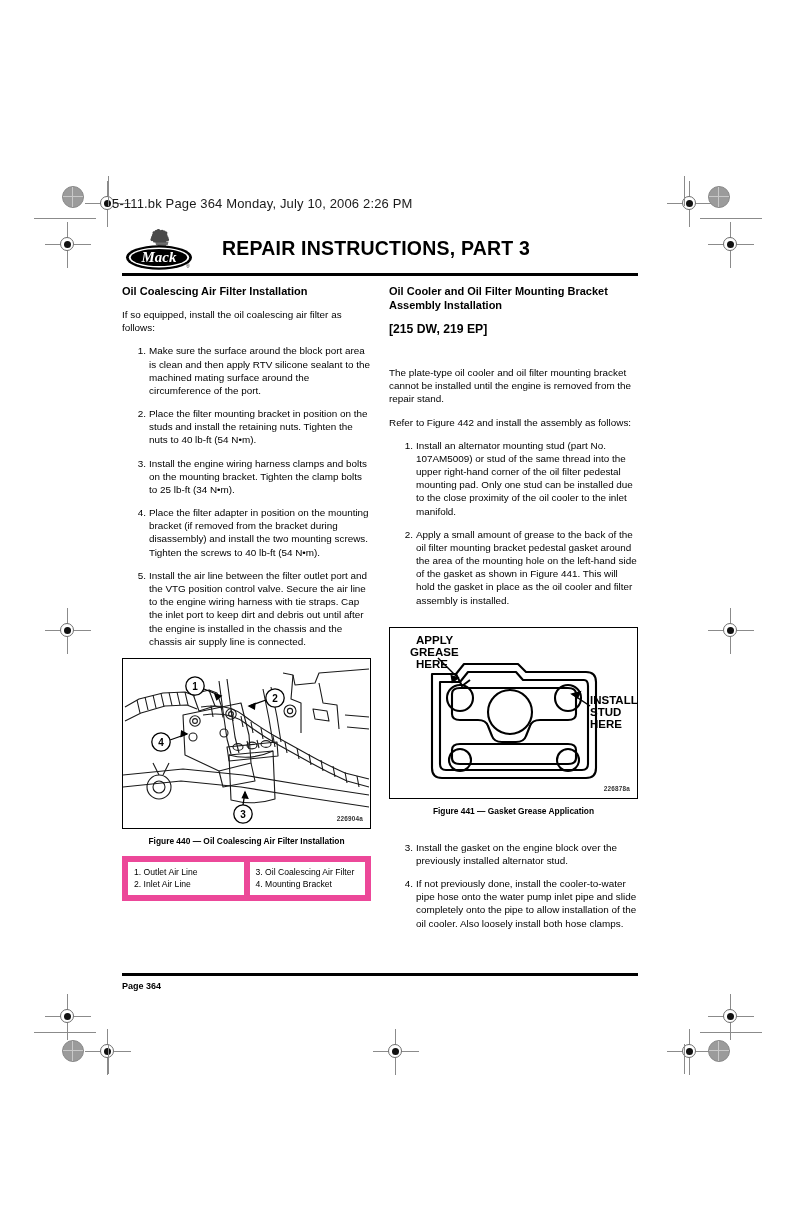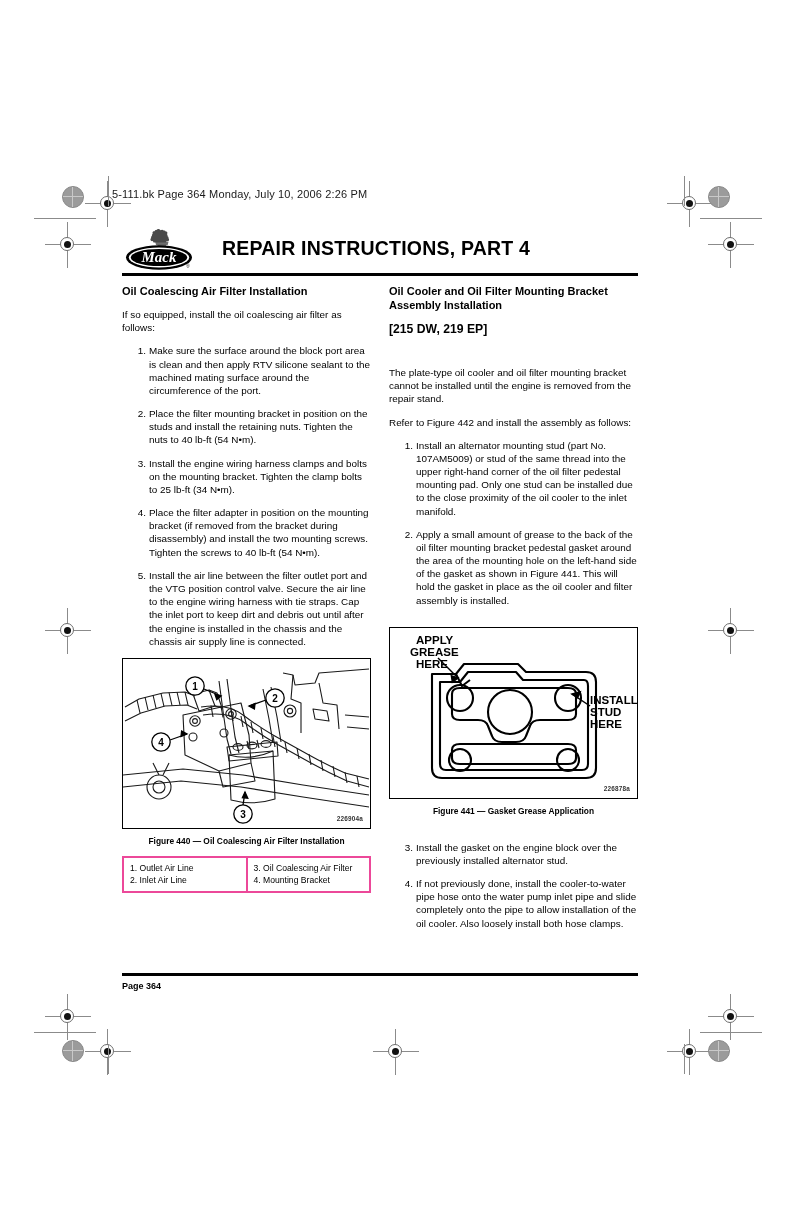--- a/index.html
+++ b/index.html
@@ -64,22 +64,22 @@
   }
   .trim-line {
     position: absolute;
     background: #8b8b8b;
   }
 
   
   .slug {
     position: absolute;
     left: 112px;
-    top: 188px;
-    font-size: 11px;
+    top: 196px;
+    font-size: 13px;
     letter-spacing: 0.15px;
     color: #1a1a1a;
     white-space: nowrap;
   }
 
   
   .page {
     position: absolute;
     left: 122px;
     top: 228px;
@@ -189,21 +189,21 @@
   }
 
   
   table.legend {
     width: 100%;
     border-collapse: collapse;
     margin-top: 9px;
     border: 1px solid #000000;
   }
   table.legend td {
-    border: 2px solid #ec4899;
+    border: 6px solid #ec4899;
     font-size: 8.6px;
     line-height: 1.45;
     padding: 4px 6px;
     vertical-align: top;
     width: 50%;
   }
   table.legend td .ln { display: block; }
 
   
   .footer-rule {
@@ -324,21 +324,21 @@
           <path d="M33.2 13.8 h13.3 l-.8 3.2 h-11.7 z" opacity=".8"></path>
           <rect x="35.5" y="16.6" width="8.5" height="2.4" opacity=".65"></rect>
         </g>
         <ellipse cx="37" cy="29.5" rx="33" ry="12.2" fill="#000000"></ellipse>
         <ellipse cx="37" cy="29.5" rx="30.2" ry="10" fill="#ffffff"></ellipse>
         <ellipse cx="37" cy="29.5" rx="28.2" ry="8.6" fill="#000000"></ellipse>
         <text x="37" y="34.4" text-anchor="middle" fill="#ffffff" font-family="'Liberation Serif', serif" font-size="15" font-style="italic" font-weight="bold">Mack</text>
         <text x="66" y="39.5" text-anchor="middle" fill="#000000" font-family="'Liberation Sans', sans-serif" font-size="4.5">®</text>
       </svg>
     </div>
-    <div class="doc-title">REPAIR INSTRUCTIONS, PART 4</div>
+    <div class="doc-title">REPAIR INSTRUCTIONS, PART 3</div>
     <div class="masthead-rule"></div>
   </div>
 
   <div class="columns">
 
     <div class="col">
 
       <h1 class="sect">Oil Coalescing Air Filter Installation</h1>
       <p class="body">If so equipped, install the oil coalescing air filter as follows:</p>
 

